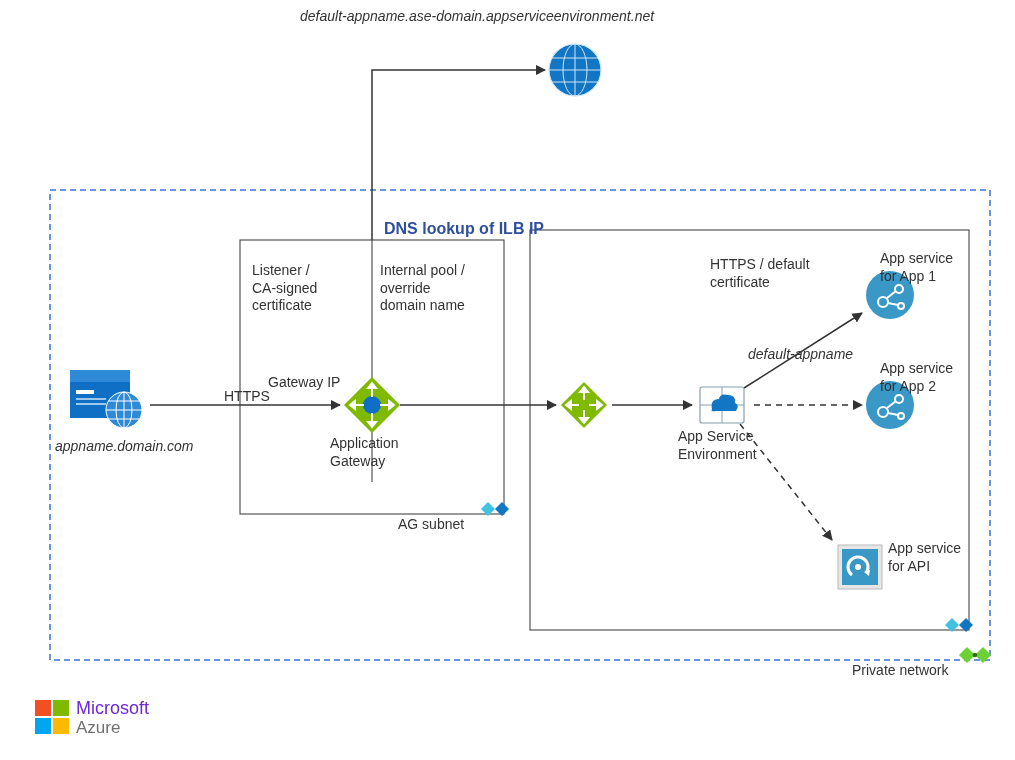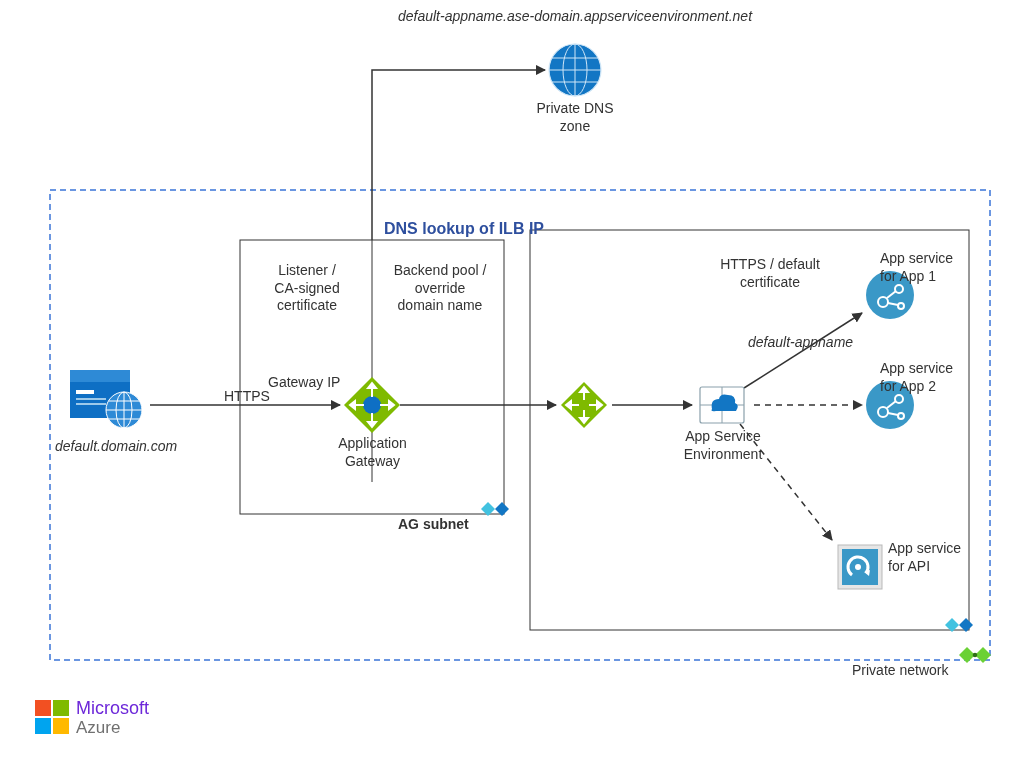--- a/index.html
+++ b/index.html
@@ -1,20 +1,20 @@
 <!DOCTYPE html>
 <html><head>
 <meta charset="utf-8">
 <style>
   html,body{margin:0;padding:0;background:#fff;font-family:"Segoe UI",Arial,sans-serif}
   #stage{position:relative;width:1015px;height:760px}
   .label{position:absolute;color:#333;font-size:14px;line-height:1.25}
   .italic{font-style:italic}
-  .bold{font-weight:700}
-  .center{text-align:center}
+  .bold{font-weight:400}
+  .center{}
   .small{font-size:16px;color:#2e4f9e;font-weight:600}
   svg{position:absolute;left:0;top:0}
 </style>
 </head>
 <body>
 
 <div id="stage">
 
 <svg id="lines" width="1015" height="760">
   <defs>
@@ -152,43 +152,41 @@
 
   <g transform="translate(35,700)">
     <rect x="0" y="0" width="16" height="16" fill="#f25022"></rect>
         <rect x="18" y="0" width="16" height="16" fill="#7fba00"></rect>
     <rect x="0" y="18" width="16" height="16" fill="#00a4ef"></rect>
         <rect x="18" y="18" width="16" height="16" fill="#ffb900"></rect>
   </g>
 </svg>
 
 <div class="label italic center" style="left:300px;top:8px;width:550px">default-appname.ase-domain.appserviceenvironment.net</div>
-<div class="label center" style="left:530px;top:100px;width:90px;white-space:pre-line">Private DNS
-zone</div>
 <div class="label small" style="left:384px;top:219px">DNS lookup of ILB IP</div>
 
 <div class="label center" style="left:252px;top:262px;width:110px;white-space:pre-line">Listener /
 CA-signed
 certificate</div>
-<div class="label center" style="left:380px;top:262px;width:120px;white-space:pre-line">Backend pool /
+<div class="label center" style="left:380px;top:262px;width:120px;white-space:pre-line">Internal pool /
 override
 domain name</div>
 <div class="label" style="left:268px;top:374px">Gateway IP</div>
 <div class="label center" style="left:330px;top:435px;width:85px;white-space:pre-line">Application
 Gateway</div>
 
 <div class="label" style="left:224px;top:388px">HTTPS</div>
-<div class="label italic" style="left:55px;top:438px">default.domain.com</div>
+<div class="label italic" style="left:55px;top:438px">appname.domain.com</div>
 
 <div class="label center" style="left:678px;top:428px;width:90px;white-space:pre-line">App Service
 Environment</div>
 
 <div class="label center" style="left:710px;top:256px;width:120px;white-space:pre-line">HTTPS / default
 certificate</div>
-<div class="label italic" style="left:748px;top:334px">default-appname</div>
+<div class="label italic" style="left:748px;top:346px">default-appname</div>
 
 <div class="label" style="left:880px;top:250px;width:90px;white-space:pre-line">App service
 for App 1</div>
 <div class="label" style="left:880px;top:360px;width:90px;white-space:pre-line">App service
 for App 2</div>
 <div class="label" style="left:888px;top:540px;width:90px;white-space:pre-line">App service
 for API</div>
 
 <div class="label bold" style="left:398px;top:516px">AG subnet</div>
 <div class="label" style="left:852px;top:662px">Private network</div>

